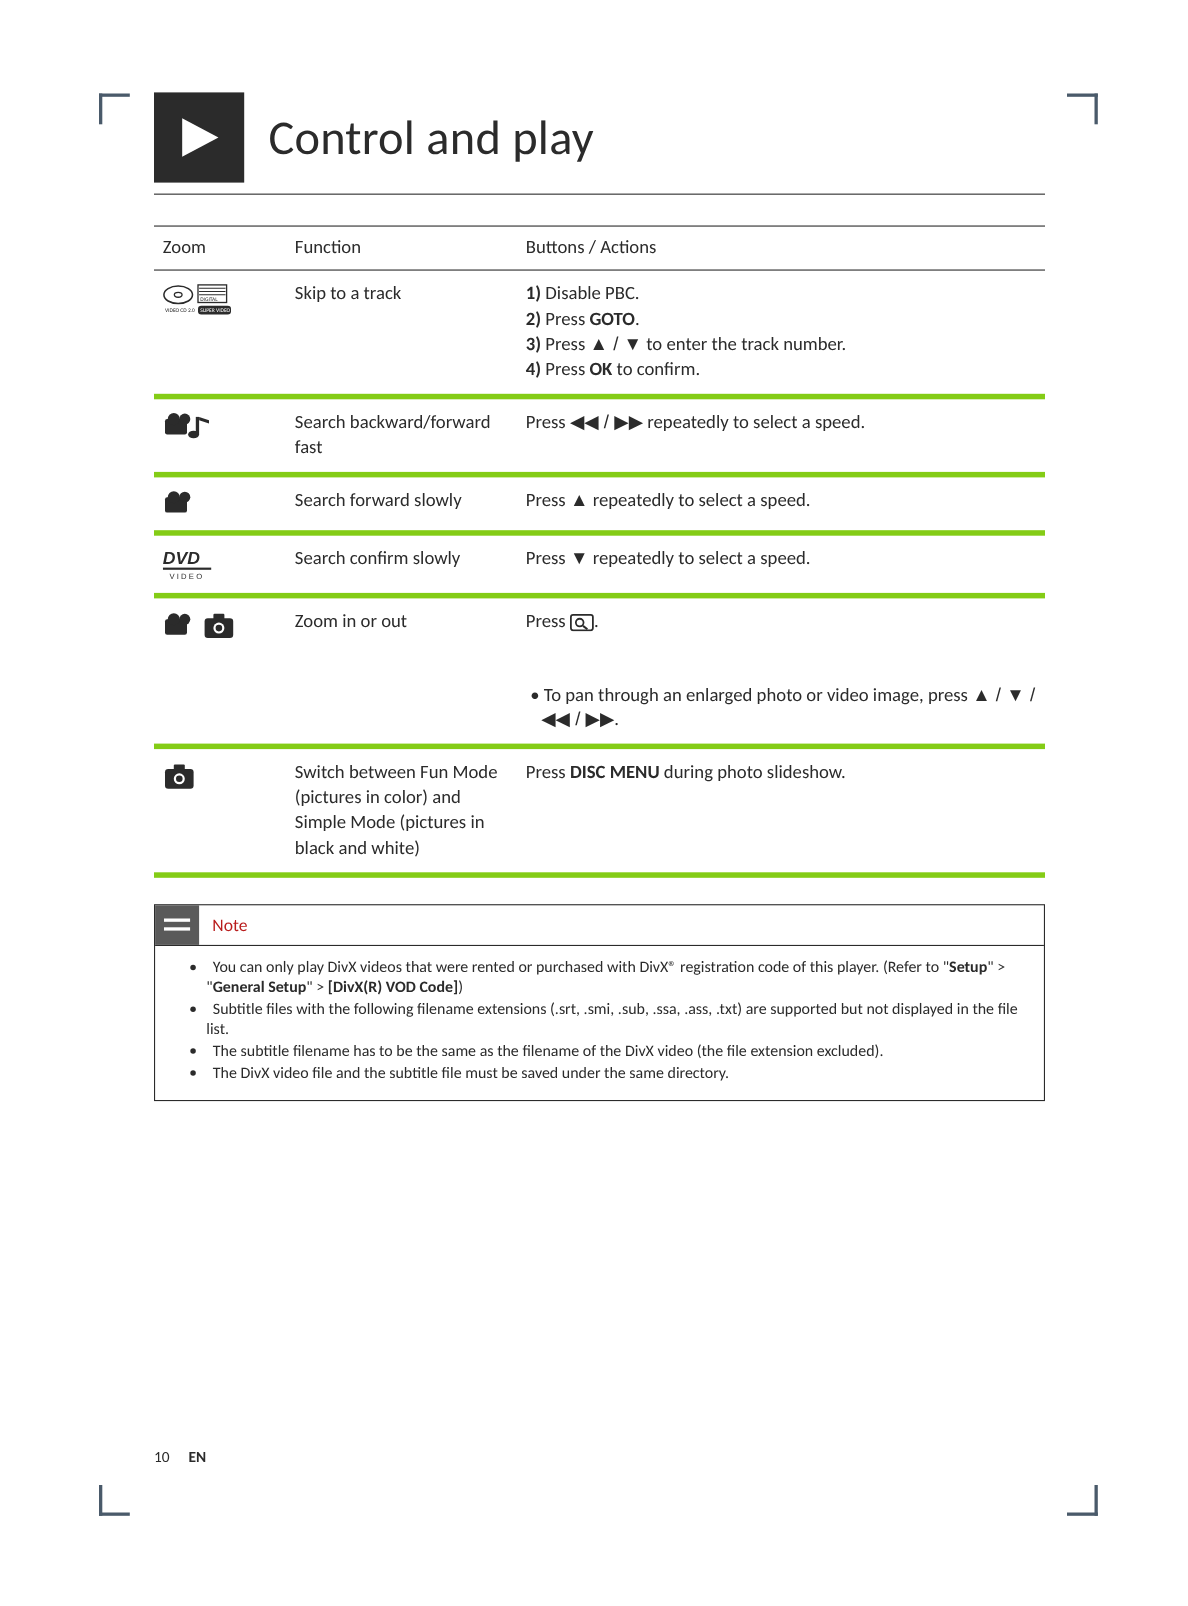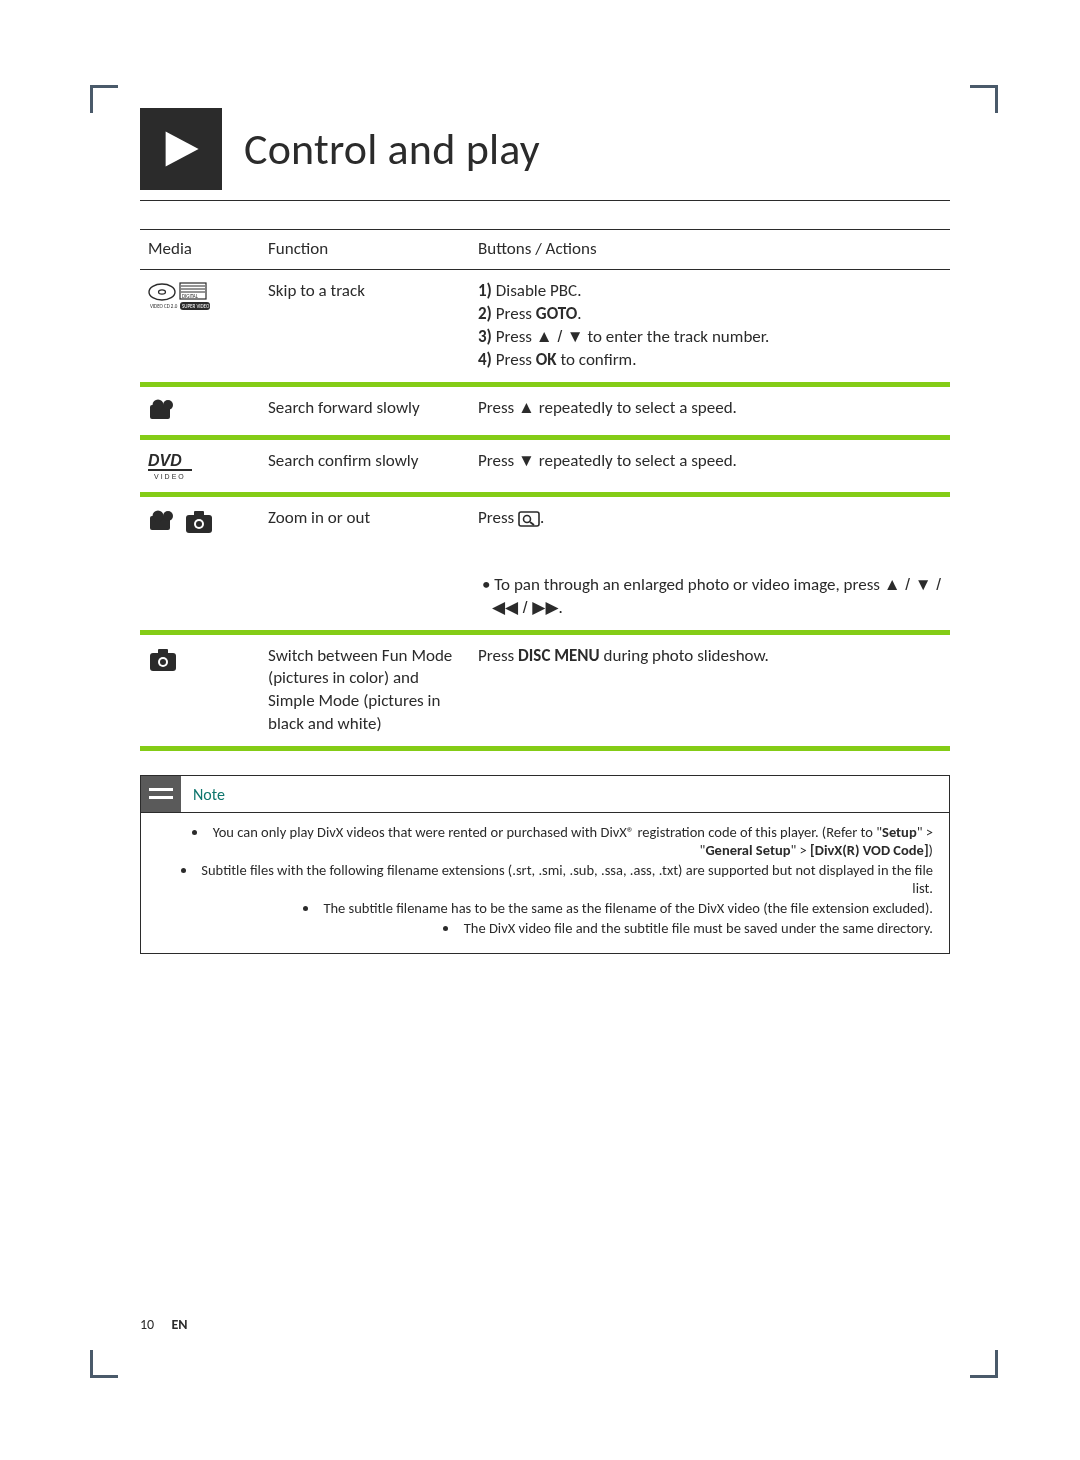--- a/index.html
+++ b/index.html
@@ -5,21 +5,21 @@
     * { box-sizing: border-box; margin: 0; padding: 0; }
     body {
       width: 1080px;
       height: 1460px;
       background: #ffffff;
       font-family: "Gill Sans", "Gill Sans MT", Calibri, sans-serif;
       color: #2b2b2b;
       position: relative;
     }
     .page {
-      padding: 108px 130px 0 140px;
+      padding: 84px 130px 0 140px;
       border-radius: 17px;
     }
     .crop-tl, .crop-tr, .crop-bl, .crop-br {
       position: absolute;
       width: 28px;
       height: 28px;
       border-color: #4a5a6a;
       border-style: solid;
       border-width: 0;
     }
@@ -85,27 +85,27 @@
     .note-icon {
       width: 40px;
       height: 36px;
       background: #5a5a5a;
       display:flex;
       align-items:center;
       justify-content:center;
     }
     .note-title {
       font-size: 16px;
-      color:#0f766e;
+      color:#b91c1c;
     }
     .note-body {
       padding: 10px 16px 14px 30px;
       border-top: 1px solid #2b2b2b;
     }
-    .note-body ul { list-style: disc; padding-left: 0; margin-left: 2px; text-align: right;}
+    .note-body ul { list-style: disc; padding-left: 0; margin-left: 2px;}
     .note-body li { margin-bottom: 2px; text-indent: -1em; padding-left: 1em; list-style-position: inside;}
     .footer {
       position: absolute;
       bottom: 127px;
       left: 140px;
       font-size: 14px;
     }
     .footer .pg { margin-right: 14px; }
     .footer .lang { font-weight: 600; }
     .b { font-weight:600; }
@@ -131,21 +131,21 @@
   </div>
 
   <table class="controls">
     <colgroup>
         <col class="media-col">
         <col class="func-col">
         <col>
       </colgroup>
     <thead>
       <tr>
-        <th>Media</th>
+        <th>Zoom</th>
         <th>Function</th>
         <th>Buttons / Actions</th>
       </tr>
     </thead>
     <tbody id="rows">
         <tr>
           <td class="media-cell">
             <svg width="66" height="34" viewBox="0 0 66 34">
               <ellipse cx="14" cy="12" rx="13" ry="8" fill="none" stroke="#2b2b2b" stroke-width="1.4"></ellipse>
               <ellipse cx="14" cy="12" rx="3.5" ry="2.2" fill="none" stroke="#2b2b2b" stroke-width="1.2"></ellipse>
@@ -159,20 +159,34 @@
               <text x="34" y="28" font-size="5" fill="#fff">SUPER VIDEO</text>
             </svg>
           </td>
           <td>Skip to a track</td>
           <td>
             <div><span class="b">1)</span> Disable PBC.</div>
             <div><span class="b">2)</span> Press <span class="b">GOTO</span>.</div>
             <div><span class="b">3)</span> Press <span class="arrow-glyph">▲ / ▼</span> to enter the track number.</div>
             <div><span class="b">4)</span> Press <span class="b">OK</span> to confirm.</div>
           </td>
+        </tr>
+        <tr>
+          <td class="media-cell">
+            <svg width="46" height="28" viewBox="0 0 46 28">
+              <rect x="2" y="8" width="20" height="14" rx="2" fill="#2b2b2b"></rect>
+              <circle cx="20" cy="8" r="5" fill="#2b2b2b"></circle>
+              <circle cx="10" cy="8" r="5.5" fill="#2b2b2b"></circle>
+              <rect x="30" y="6" width="3" height="16" fill="#2b2b2b"></rect>
+              <ellipse cx="28" cy="22" rx="5" ry="3.5" fill="#2b2b2b"></ellipse>
+              <path d="M33 6 L42 9 L42 12 L33 9 Z" fill="#2b2b2b"></path>
+            </svg>
+          </td>
+          <td>Search backward/forward fast</td>
+          <td>Press <span class="arrow-glyph">◀◀ / ▶▶</span> repeatedly to select a speed.</td>
         </tr>
         <tr>
           <td class="media-cell">
             <svg width="28" height="28" viewBox="0 0 28 28">
               <rect x="2" y="8" width="20" height="14" rx="2" fill="#2b2b2b"></rect>
               <circle cx="20" cy="8" r="5" fill="#2b2b2b"></circle>
               <circle cx="10" cy="8" r="5.5" fill="#2b2b2b"></circle>
             </svg>
           </td>
           <td>Search forward slowly</td>

